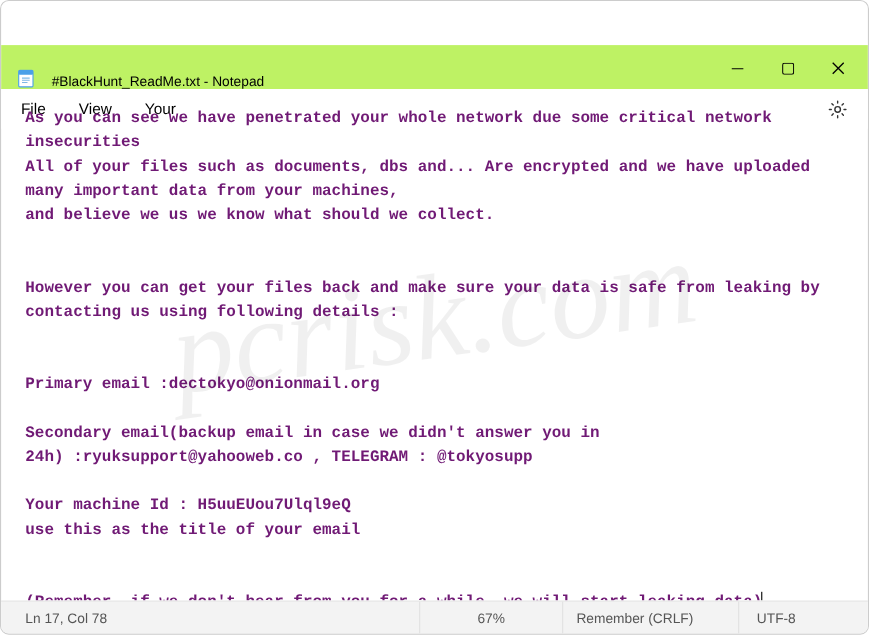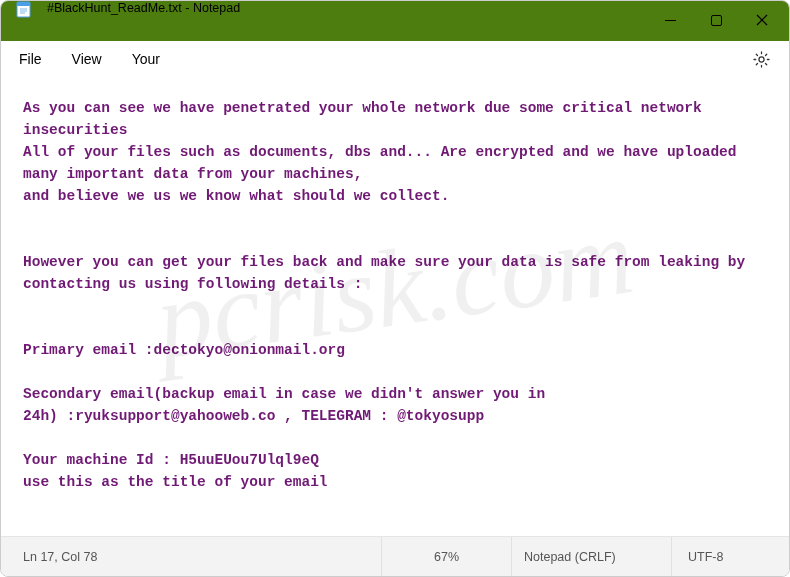--- a/index.html
+++ b/index.html
@@ -9,23 +9,24 @@
   background: #fff;
   font-family: "Segoe UI", Arial, sans-serif;
   overflow: hidden;
   border: 1px solid #ccc;
   border-radius: 8px;
   position: relative;
 }
 .titlebar {
   height: 40px;
   display: flex;
-  align-items: flex-start;
+  align-items: flex-end;
   padding: 0 4px 0 14px;
-  background: #4d7c0f;
+  background: #bef264;
+  margin-top: 40px;
 }
 .titlebar .app-icon {
   width: 18px;
   height: 18px;
   margin-right: 14px;
   display: flex;
   align-items: center;
 }
 .titlebar .title {
   font-size: 12.5px;
@@ -74,21 +75,21 @@
   color: #701a75;
   white-space: pre-wrap;
   overflow: hidden;
   font-weight: bold;
 }
 .statusbar {
   position: absolute;
   bottom: 0;
   left: 0;
   right: 0;
-  height: 40px;
+  height: 30px;
   background: #f3f3f3;
   border-top: 1px solid #e5e5e5;
   display: flex;
   align-items: center;
   font-size: 12.5px;
   color: #555;
 }
 .seg {
   height: 100%;
   display: flex;
@@ -191,15 +192,15 @@
 
 (Remember, if we don't hear from you for a while, we will start leaking data)</span><span class="caret"></span></div>
 
 <div class="watermark">
   <span>pcrisk.com</span>
 </div>
 
 <div class="statusbar">
   <div class="seg first">Ln 17, Col 78</div>
   <div class="seg zoom">67%</div>
-  <div class="seg le">Notepad (CRLF)</div>
+  <div class="seg le">Remember (CRLF)</div>
   <div class="seg enc">UTF-8</div>
 </div>
 
 </body></html>

